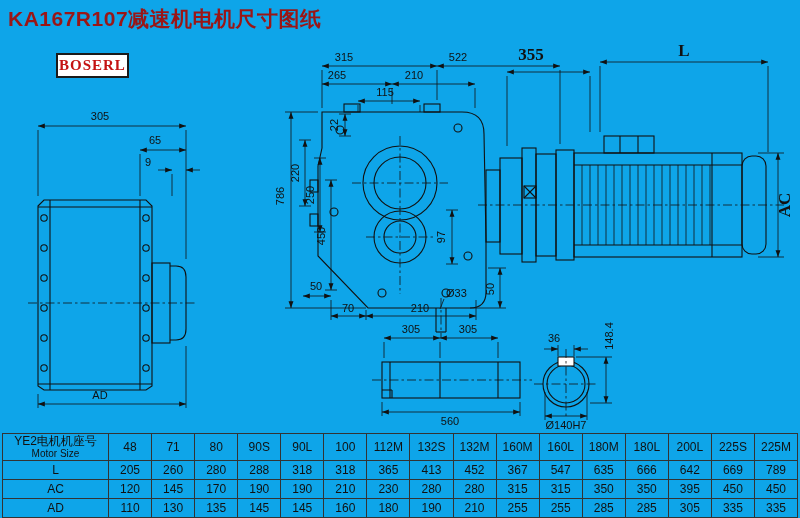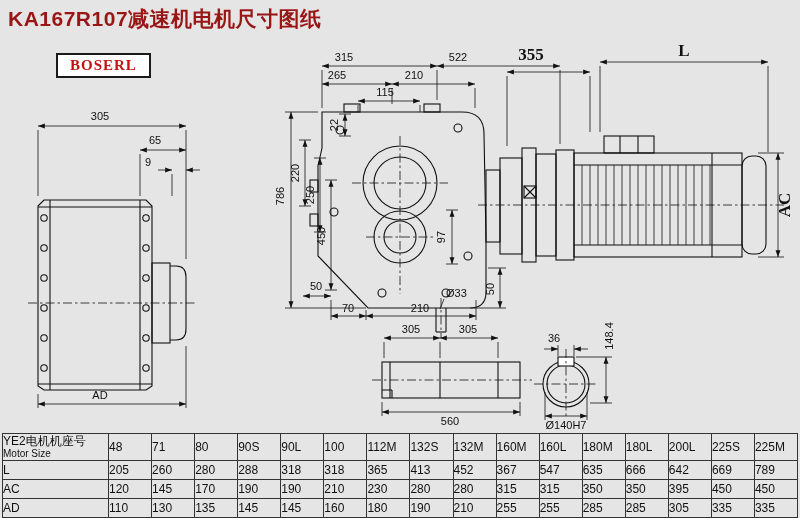--- a/index.html
+++ b/index.html
@@ -1,24 +1,24 @@
 <!DOCTYPE html>
 <html><head>
 <meta charset="utf-8">
 <style>
   *{margin:0;padding:0;box-sizing:border-box}
   html,body{width:800px;height:518px;background:#fff;font-family:"Liberation Sans",sans-serif;overflow:hidden}
-  .page{position:relative;width:800px;height:518px;background:#e5e5e5}
+  .page{position:relative;width:800px;height:518px;background:#0ea5e9}
   .title{position:absolute;top:5px;left:8px;font-size:21px;font-weight:bold;color:#9a1616;letter-spacing:.5px;font-family:"Liberation Sans",sans-serif}
-  .logo{position:absolute;top:53px;left:56px;border:2px solid #1a1a1a;padding:2px 12px;font-family:"Liberation Serif",serif;font-weight:bold;font-size:15px;color:#c41212;letter-spacing:1px;background:#fff}
+  .logo{position:absolute;top:53px;left:56px;border:2px solid #1a1a1a;padding:2px 1px;font-family:"Liberation Serif",serif;font-weight:bold;font-size:15px;color:#c41212;letter-spacing:1px;background:#fff}
   svg.draw{position:absolute;top:0;left:0}
   .dt{font-family:"Liberation Sans",sans-serif;font-size:11px;fill:#111;stroke:none}
   .db{font-family:"Liberation Serif",serif;font-size:17px;font-weight:bold;fill:#111;stroke:none}
   .cl{stroke-dasharray:9 3 2.5 3;stroke-width:.8}
-  table.sizes{position:absolute;top:433px;left:2px;width:796px;height:84px;border-collapse:collapse;table-layout:fixed;font-size:12px;color:#111;text-align:left}
+  table.sizes{position:absolute;top:433px;left:2px;width:796px;height:84px;border-collapse:collapse;table-layout:fixed;font-size:12px;color:#111;text-align:center}
   table.sizes th,table.sizes td{border:1px solid #333;padding:0;font-weight:normal;vertical-align:middle;overflow:hidden;white-space:nowrap}
   table.sizes col.c0{width:106px}
   table.sizes tr{height:19px}
   table.sizes tr.hd{height:27px}
   .hdr-cn{font-size:12px;line-height:13px}
   .hdr-en{font-size:10px;line-height:12px}
 </style>
 </head>
 <body>
 

